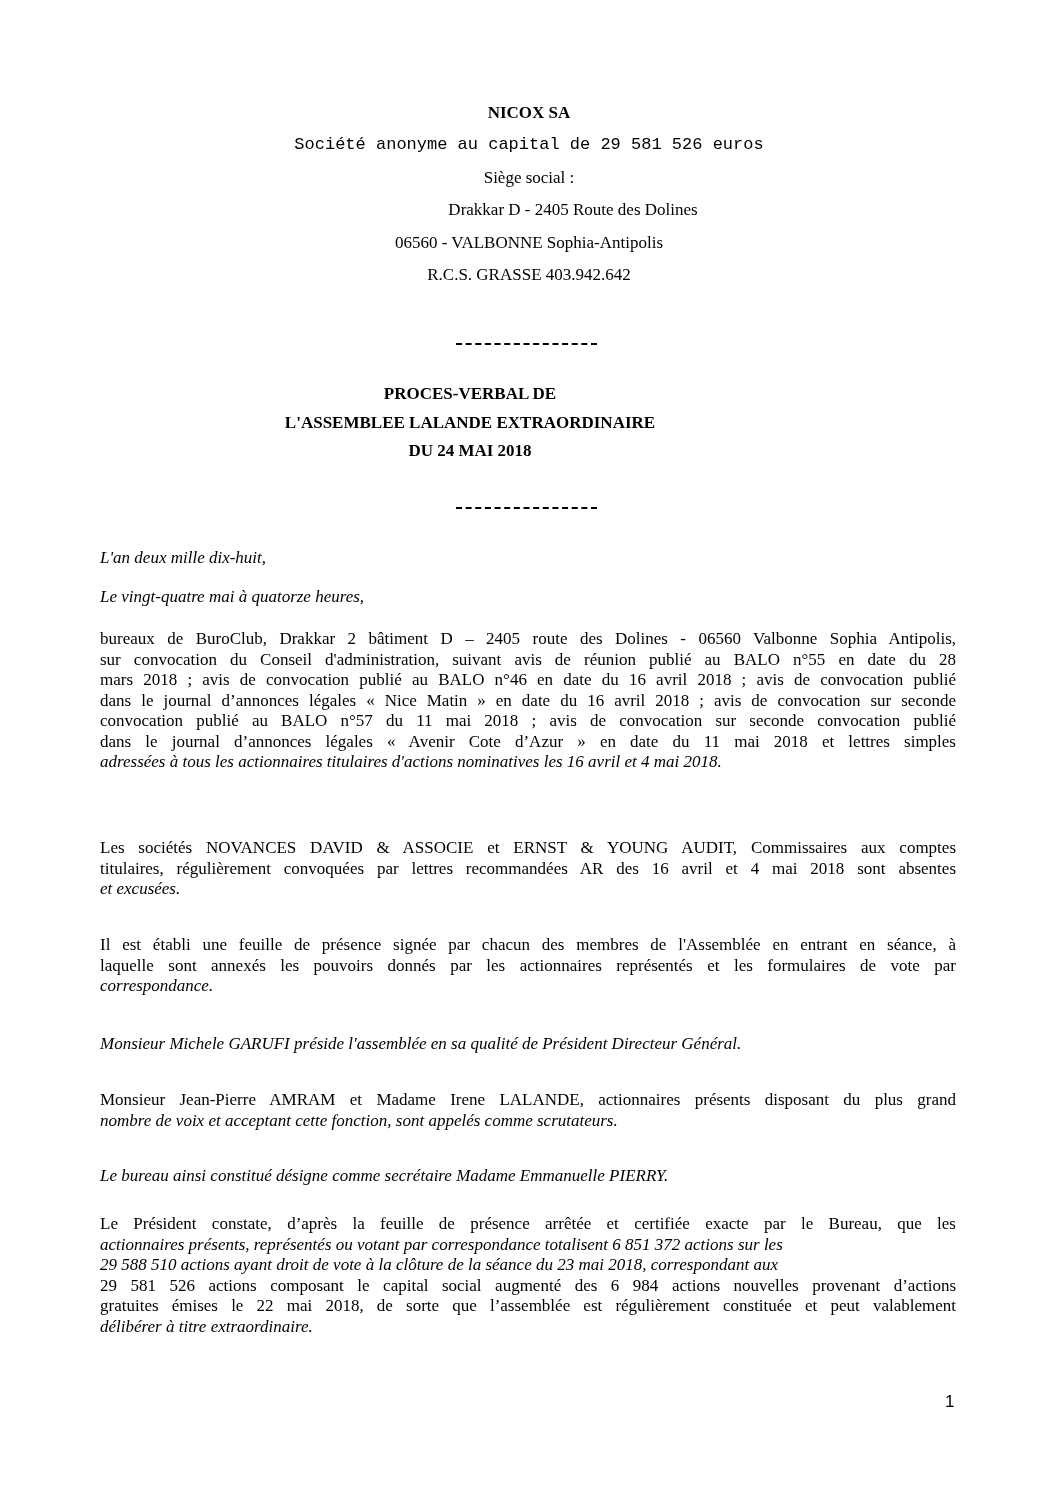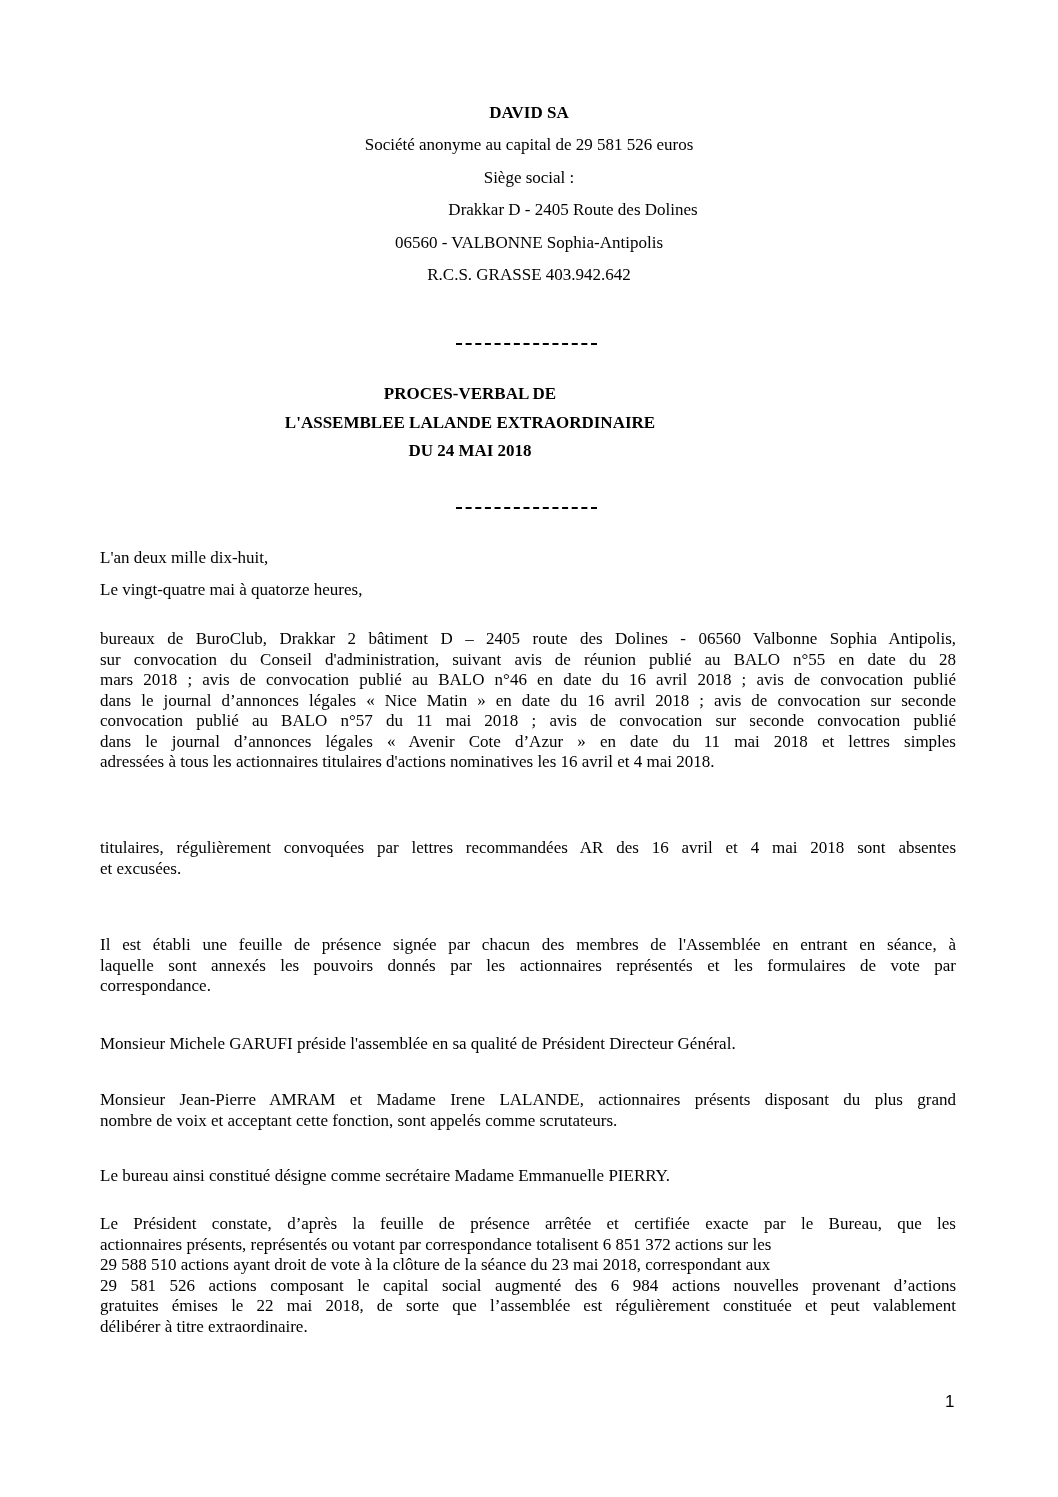--- a/index.html
+++ b/index.html
@@ -52,71 +52,73 @@
       left: 100px;
       width: 856px;
       font-size: 17px;
       line-height: 20.5px;
       text-align: justify;
     }
     .para.nojust { text-align: left; }
     .line {
       display: block;
       white-space: nowrap;
+      font-style: italic;
     }
     .jline {
       display: block;
       text-align: justify;
       text-align-last: justify;
       white-space: normal;
     }
     .page-number {
       position: absolute;
       left: 945px;
       top: 1392px;
       font-family: "Liberation Sans", "DejaVu Sans", sans-serif;
       font-size: 17px;
     }
   </style>
 </head>
 <body>
 
 <div class="page">
 
-  <div class="hline bold" style="top:103px;">DAVID SA</div>
-  <div class="hline" style="top:135px;">Société anonyme au capital de 29 581 526 euros</div>
+  <div class="hline bold" style="top:103px;">NICOX SA</div>
+  <div class="hline" style="top:135px;font-family:Liberation Mono, monospace;">Société anonyme au capital de 29 581 526 euros</div>
   <div class="hline" style="top:168px;">Siège social :</div>
   <div class="hline" style="top:200px;padding-left:44px;">Drakkar D - 2405 Route des Dolines</div>
   <div class="hline" style="top:233px;">06560 - VALBONNE Sophia-Antipolis</div>
   <div class="hline" style="top:265px;">R.C.S. GRASSE 403.942.642</div>
 
   <div class="sep" style="top:343px;"></div>
 
   <div class="title-line" style="top:384px;">PROCES-VERBAL DE</div>
   <div class="title-line" style="top:413px;">L'ASSEMBLEE LALANDE EXTRAORDINAIRE</div>
   <div class="title-line" style="top:441px;">DU 24 MAI 2018</div>
 
   <div class="sep" style="top:507px;"></div>
 
   <div class="para nojust" style="top:548px;">
     <span class="line">L'an deux mille dix-huit,</span>
-    <span class="line" style="margin-top:11px;">Le vingt-quatre mai à quatorze heures,</span>
+    <span class="line" style="margin-top:18px;">Le vingt-quatre mai à quatorze heures,</span>
   </div>
 
   <div class="para" style="top:629px;">
     <span class="jline">bureaux de BuroClub, Drakkar 2 bâtiment D – 2405 route des Dolines - 06560 Valbonne Sophia Antipolis,</span>
     <span class="jline">sur convocation du Conseil d'administration, suivant avis de réunion publié au BALO n°55 en date du 28</span>
     <span class="jline">mars 2018 ; avis de convocation publié au BALO n°46 en date du 16 avril 2018 ;  avis de convocation publié</span>
     <span class="jline">dans le journal d’annonces légales « Nice Matin » en date du 16 avril 2018 ; avis de convocation sur seconde</span>
     <span class="jline">convocation publié au BALO n°57 du 11 mai 2018 ; avis de convocation sur seconde convocation publié</span>
     <span class="jline">dans le journal d’annonces légales « Avenir Cote d’Azur » en date du 11 mai 2018 et lettres simples</span>
     <span class="line">adressées à tous les actionnaires titulaires d'actions nominatives les 16 avril et 4 mai 2018.</span>
   </div>
 
   <div class="para" style="top:838px;">
+    <span class="jline">Les sociétés NOVANCES DAVID &amp; ASSOCIE et ERNST &amp; YOUNG AUDIT, Commissaires aux comptes</span>
     <span class="jline">titulaires, régulièrement convoquées par lettres recommandées AR des 16 avril et 4 mai 2018 sont absentes</span>
     <span class="line">et excusées.</span>
   </div>
 
   <div class="para" style="top:935px;">
     <span class="jline">Il est établi une feuille de présence signée par chacun des membres de l'Assemblée en entrant en séance, à</span>
     <span class="jline">laquelle sont annexés les pouvoirs donnés par les actionnaires représentés et les formulaires de vote par</span>
     <span class="line">correspondance.</span>
   </div>
 

